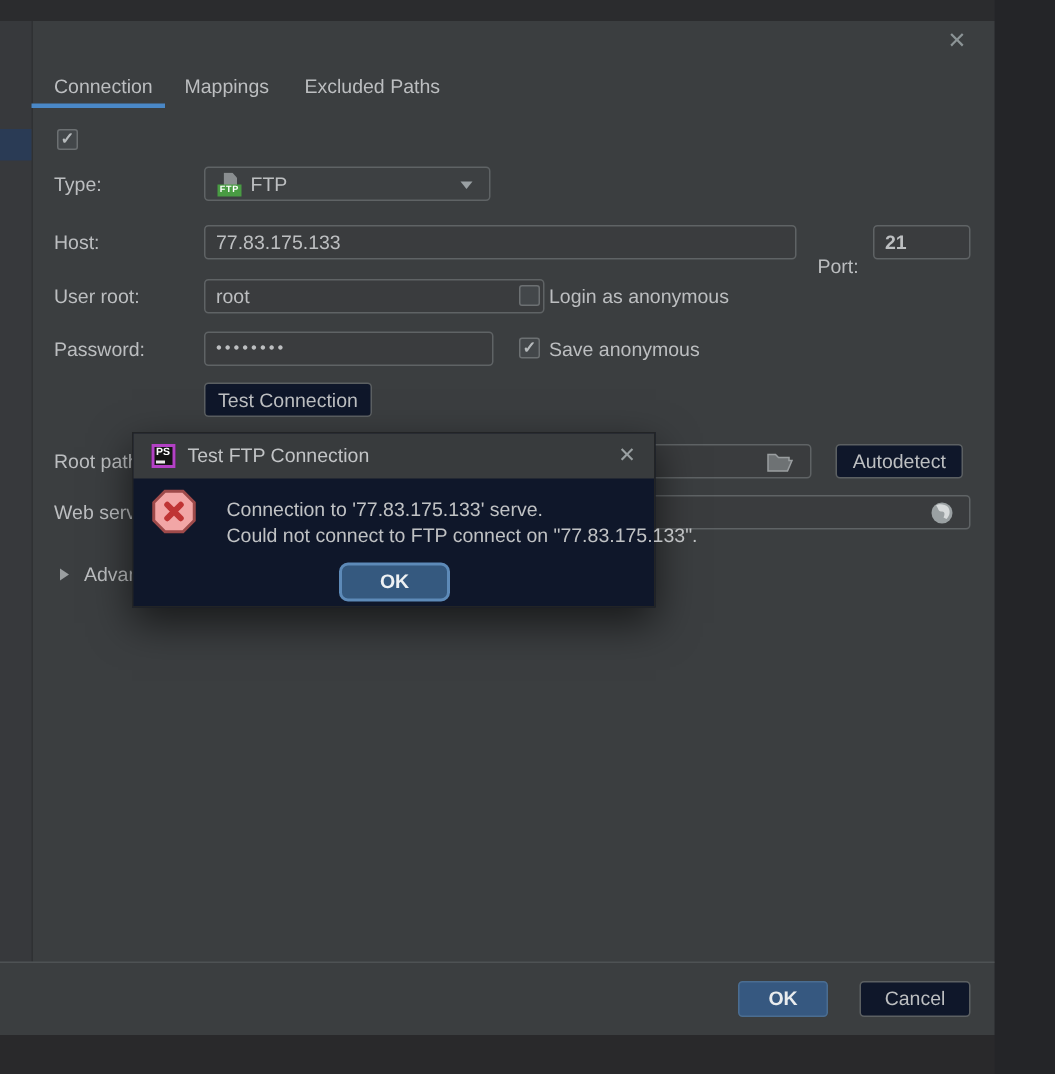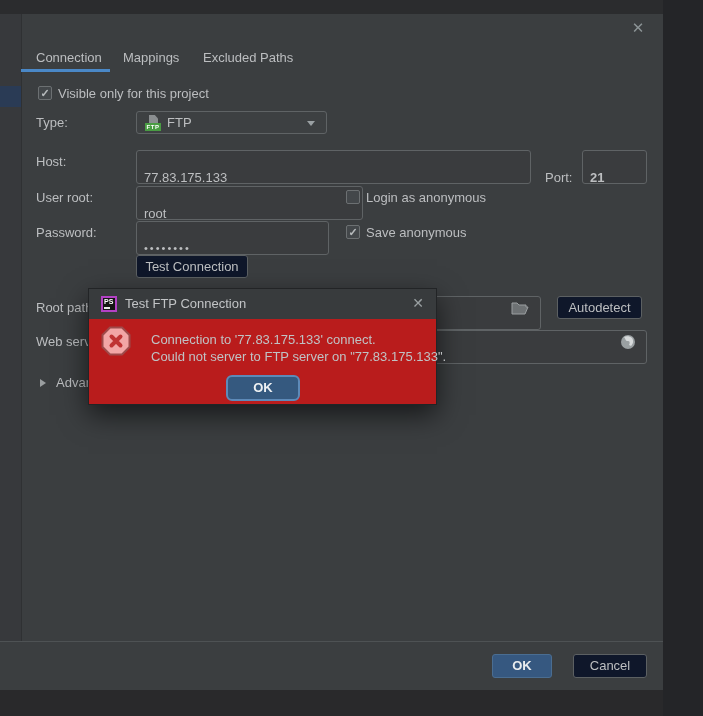--- a/index.html
+++ b/index.html
@@ -14,41 +14,41 @@
   
   .window{position:absolute;left:0;top:14px;width:663px;height:676px;background:#3b3e40;color:#bcbec0;font-size:13px;}
   .left-col{position:absolute;left:0;top:0;width:21px;height:627px;background:#37393c;border-right:1px solid #2f3133;}
   .nav-selection{position:absolute;left:0;top:72px;width:21px;height:21px;background:#2a3b55;}
   .win-close{position:absolute;left:629px;top:5px;width:18px;height:18px;color:#8c9496;font-size:15px;line-height:18px;text-align:center;cursor:default;}
 
   .tab{position:absolute;top:36px;height:20px;color:#bcbec0;font-size:13px;}
   .tab-underline{position:absolute;left:21px;top:55px;width:89px;height:3px;}
 
   .lbl{position:absolute;color:#bcbec0;font-size:13px;white-space:nowrap;}
-  .field{position:absolute;height:23px;background:#3a3c3e;border:1px solid #5f6365;border-radius:3px;box-sizing:border-box;color:#bdbfc1;font-size:13px;line-height:21px;padding:16px 7px;white-space:nowrap;overflow:hidden;}
+  .field{position:absolute;height:23px;background:#3a3c3e;border:1px solid #5f6365;border-radius:3px;box-sizing:border-box;color:#bdbfc1;font-size:13px;line-height:21px;padding:0 7px;white-space:nowrap;overflow:hidden;}
   .btn{position:absolute;height:23px;background:#0f172a;border:1px solid #5c6062;border-radius:3px;box-sizing:border-box;color:#bdbfc1;font-size:13px;line-height:21px;text-align:center;}
   .checkbox{position:absolute;width:14px;height:14px;background:#43474a;border:1px solid #6c7072;border-radius:2px;box-sizing:border-box;color:#b6babc;font-size:11px;line-height:12px;text-align:center;font-weight:bold;}
   .checkbox.empty{color:transparent;}
 
   .combo{position:absolute;left:136px;top:97px;width:191px;height:23px;background:#3d4042;border:1px solid #5f6365;border-radius:3px;box-sizing:border-box;}
   .combo-text{position:absolute;left:30px;top:3px;font-size:13px;color:#bdbfc1;}
   .combo-arrow{position:absolute;right:11px;top:9px;width:0;height:0;border-left:4.5px solid transparent;border-right:4.5px solid transparent;border-top:5px solid #9aa0a3;}
 
   
   .ftp-icon{position:absolute;left:8px;top:3px;width:16px;height:16px;}
   .ftp-page{position:absolute;left:4px;top:0;width:9px;height:10px;background:#8a8e90;clip-path:polygon(0 0,65% 0,100% 35%,100% 100%,0 100%);}
   .ftp-badge{position:absolute;left:0;bottom:0;width:16px;height:8px;background:#499c43;color:#fff;font-size:6px;font-weight:bold;line-height:8px;text-align:center;letter-spacing:.5px;}
 
   .tri-right{position:absolute;width:0;height:0;border-top:4px solid transparent;border-bottom:4px solid transparent;border-left:6px solid #9a9ea0;}
 
   .separator{position:absolute;left:0;top:627px;width:663px;height:1px;background:#4e5254;}
   .btn-primary{background:#365880;border:1px solid #4a6d91;color:#e9ecee;font-weight:600;}
 
   
-  .modal{position:absolute;left:88px;top:288px;width:349px;height:117px;background:#b91c1c;border:1px solid #222426;box-shadow:0 10px 26px rgba(0,0,0,.6);box-sizing:border-box;}
+  .modal{position:absolute;left:88px;top:288px;width:349px;height:117px;background:#0f172a;border:1px solid #222426;box-shadow:0 10px 26px rgba(0,0,0,.6);box-sizing:border-box;}
   .modal-titlebar{position:absolute;left:0;top:0;width:100%;height:30px;background:#383b3d;}
   .ps-icon{position:absolute;left:12px;top:7px;width:16px;height:16px;background:#141414;border:2px solid #b341c5;box-sizing:border-box;}
   .ps-icon .ps-txt{position:absolute;left:1px;top:0px;font-size:7px;font-weight:bold;color:#fff;letter-spacing:0;}
   .ps-icon .ps-bar{position:absolute;left:1px;bottom:1px;width:6px;height:2px;background:#e9e9e9;}
   .modal-title{position:absolute;left:36px;top:7px;font-size:13px;color:#c2c4c6;}
   .modal-close{position:absolute;left:320px;top:5px;width:18px;height:18px;color:#9aa0a2;font-size:14px;line-height:18px;text-align:center;}
   .modal-msg{position:absolute;left:62px;top:42px;font-size:13px;color:#c0c2c4;line-height:17px;white-space:nowrap;}
   .modal-ok{position:absolute;left:137px;top:86px;width:74px;height:26px;background:#35597f;border:2px solid #5d8ab8;border-radius:6px;box-sizing:border-box;color:#eef1f3;font-weight:bold;font-size:13px;line-height:22px;text-align:center;}
 </style>
 </head>
@@ -63,21 +63,20 @@
     <div class="left-col"></div>
     <div class="nav-selection"></div>
     <div class="win-close">✕</div>
 
     <div class="tab" style="left:36px;">Connection</div>
     <div class="tab" style="left:123px;">Mappings</div>
     <div class="tab" style="left:203px;">Excluded Paths</div>
     <div class="tab-underline" style="background:#4a88c7;"></div>
 
     <div class="checkbox" style="left:38px;top:72px;">✓</div>
-    <div class="lbl" style="left:58px;top:72px;">Visible only for this project</div>
 
     <div class="lbl" style="left:36px;top:101px;">Type:</div>
     <div class="combo">
       <div class="ftp-icon">
         <div class="ftp-page"></div>
         <div class="ftp-badge">FTP</div>
       </div>
       <div class="combo-text">FTP</div>
       <div class="combo-arrow"></div>
     </div>
@@ -128,18 +127,18 @@
         <div class="ps-bar"></div>
       </div>
       <div class="modal-title">Test FTP Connection</div>
       <div class="modal-close">✕</div>
     </div>
     <svg style="position:absolute;left:12px;top:37px;" width="30" height="30" viewBox="0 0 30 30">
       <polygon points="9,1.5 21,1.5 28.5,9 28.5,21 21,28.5 9,28.5 1.5,21 1.5,9" fill="#f2a6a6" stroke="#9e4a4a" stroke-width="2"></polygon>
       <path d="M10.5 10.5 L19.5 19.5 M19.5 10.5 L10.5 19.5" stroke="#bf3434" stroke-width="4" stroke-linecap="round"></path>
     </svg>
     <div class="modal-msg">
-      <div>Connection to '77.83.175.133' connect.</div>
-      <div>Could not server to FTP server on "77.83.175.133".</div>
+      <div>Connection to '77.83.175.133' serve.</div>
+      <div>Could not connect to FTP connect on "77.83.175.133".</div>
     </div>
     <div class="modal-ok">OK</div>
   </div>
 </div>
 
 </body></html>

